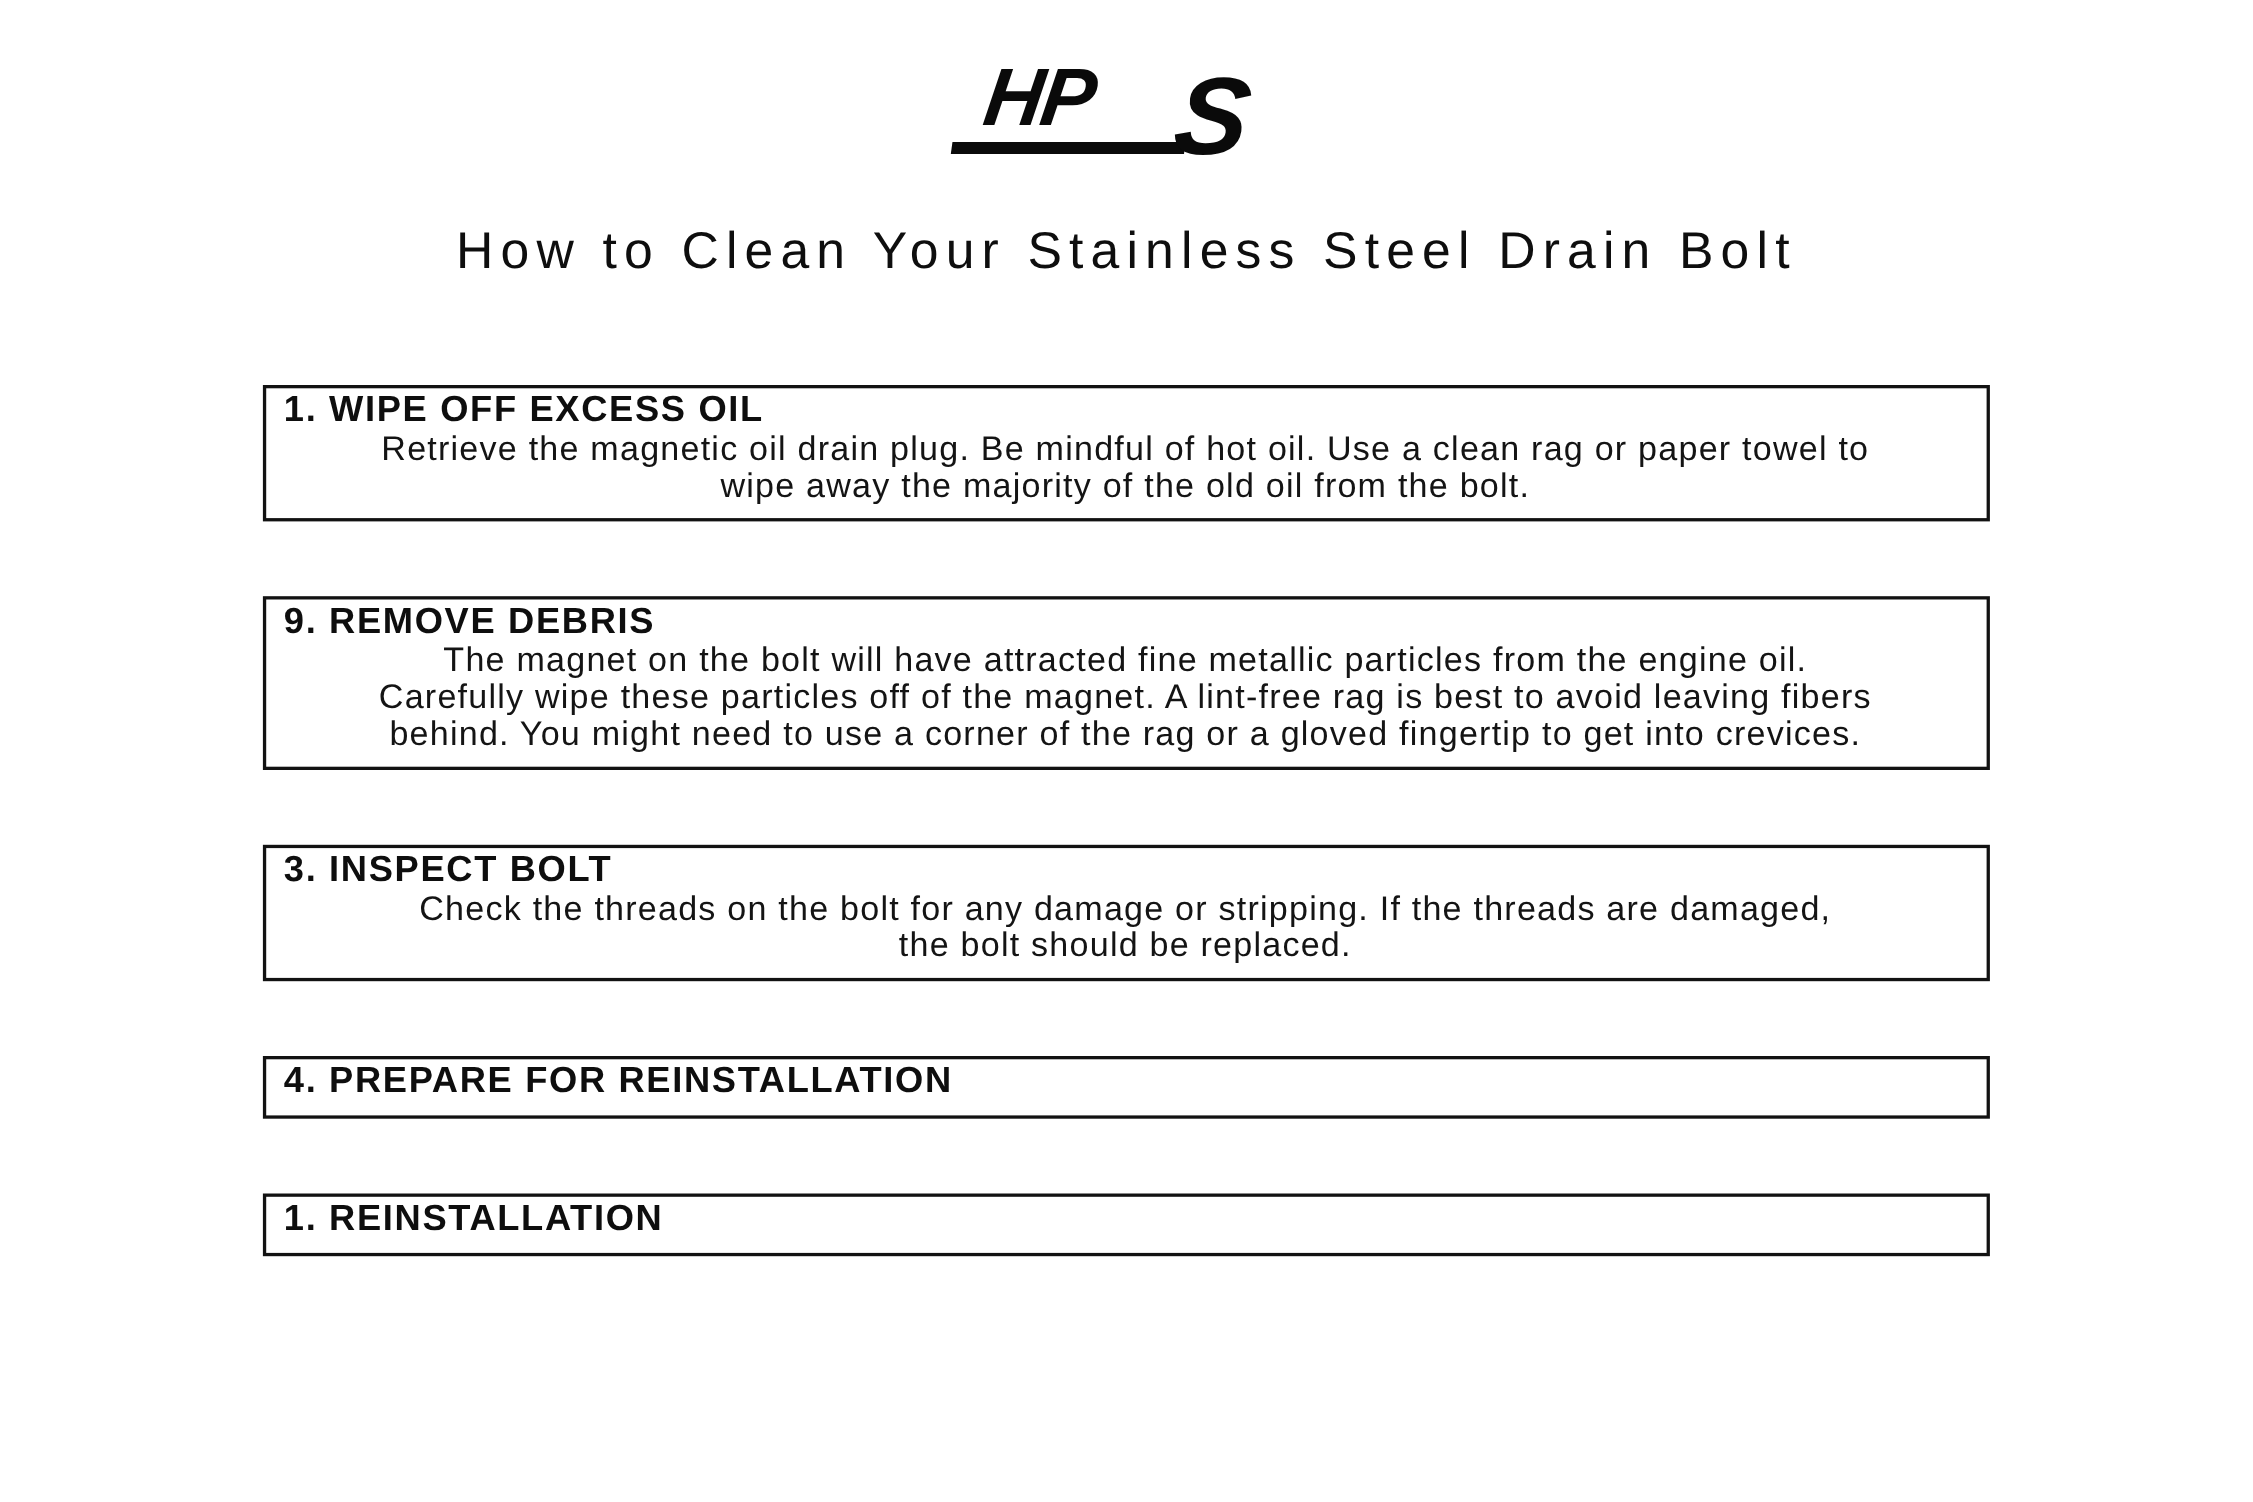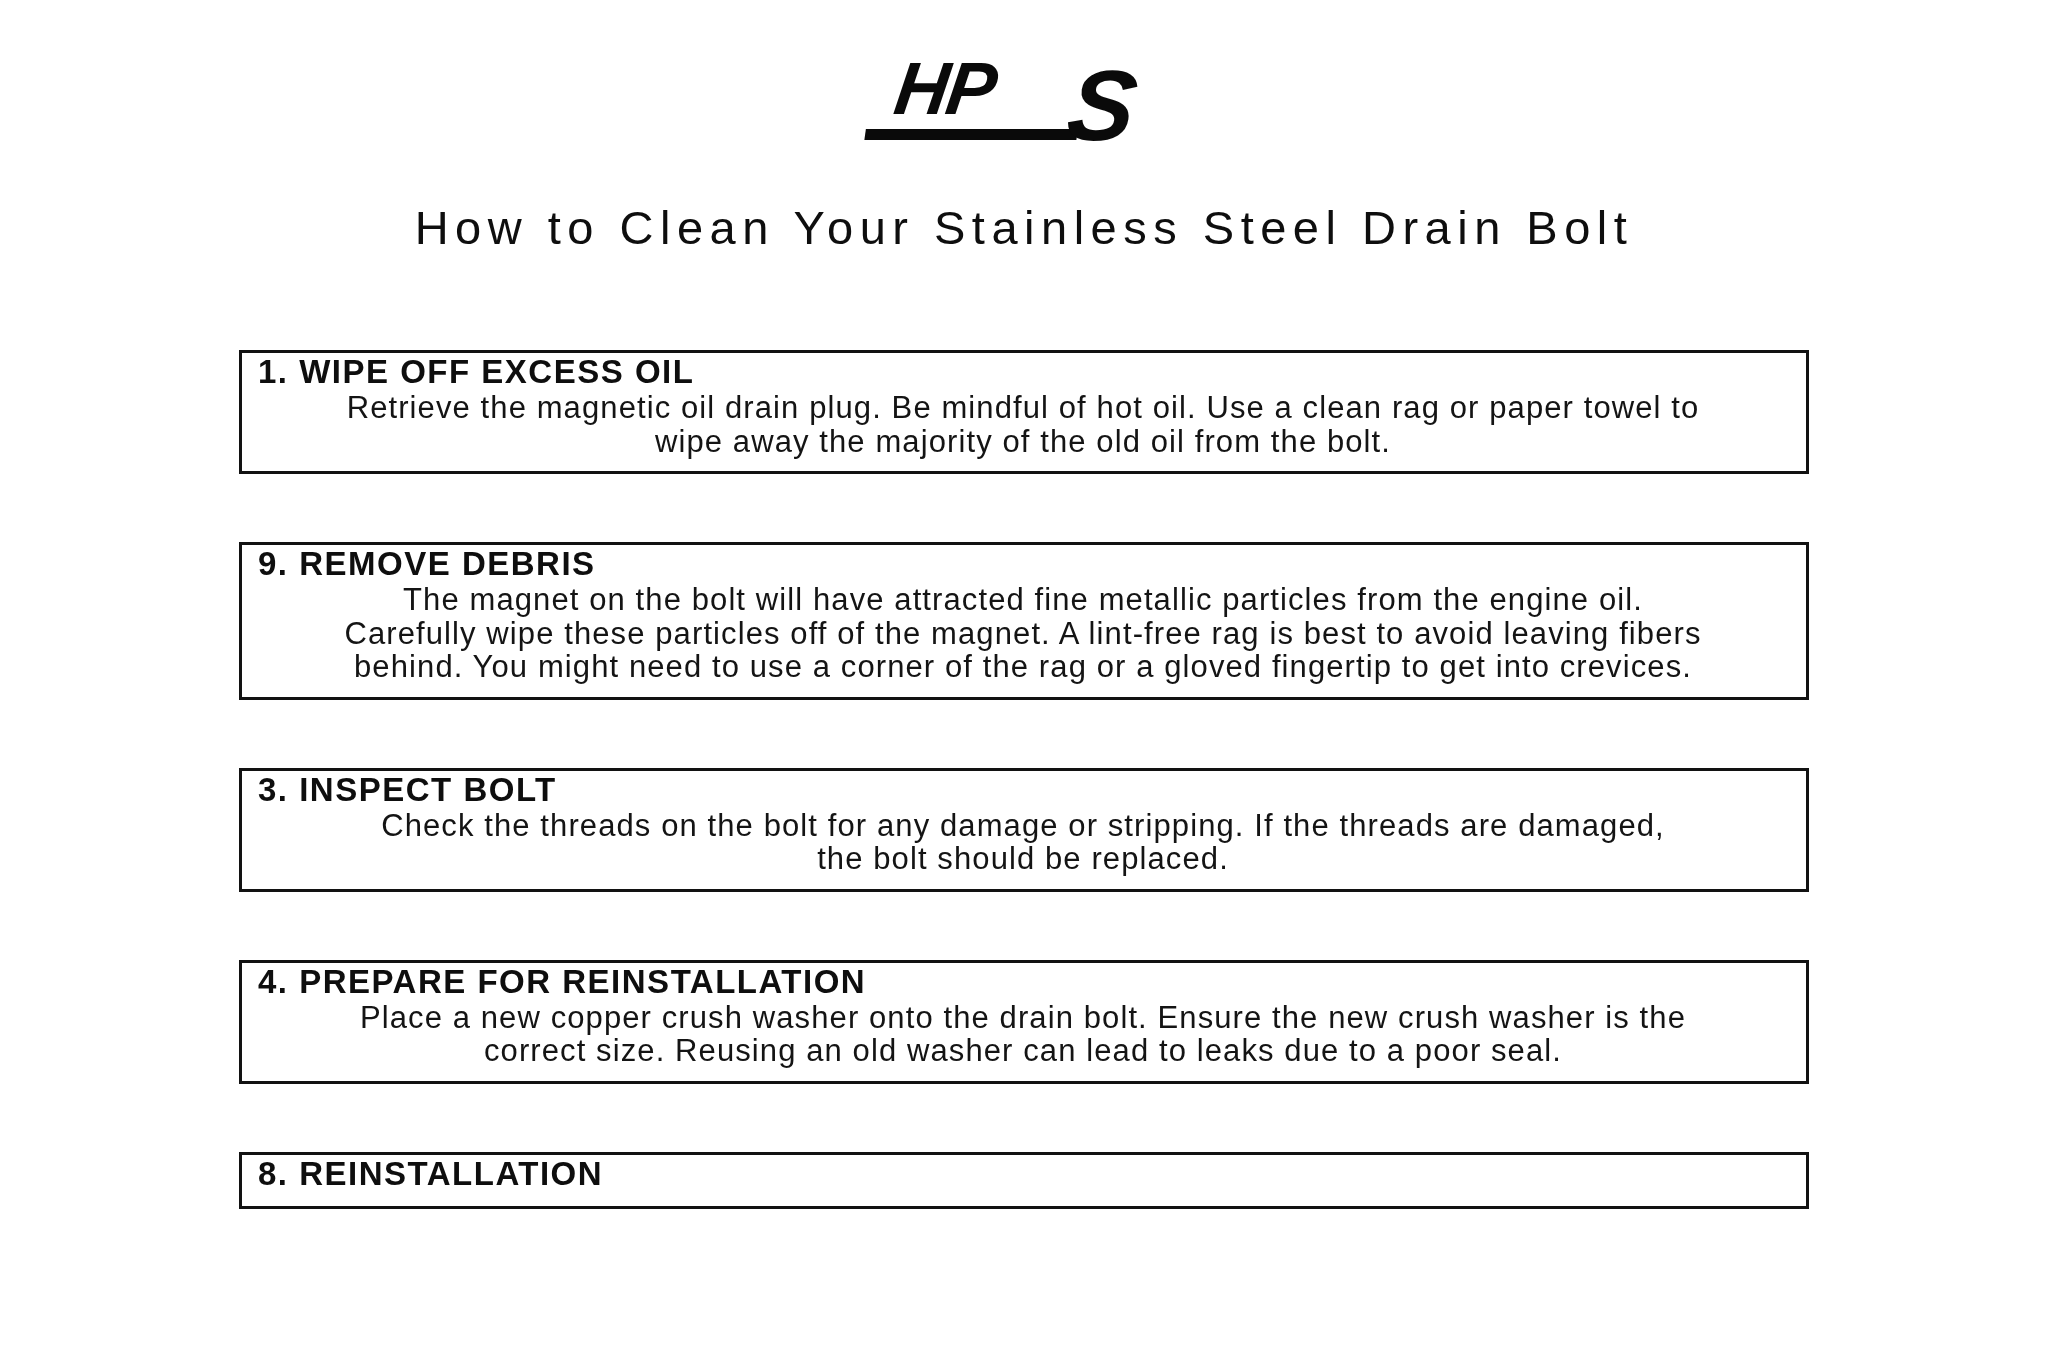--- a/index.html
+++ b/index.html
@@ -106,22 +106,20 @@
     </div>
 
     <div class="step-box">
       <div class="step-heading">3. INSPECT BOLT</div>
       <div class="step-body">Check the threads on the bolt for any damage or stripping. If the threads are damaged,
 the bolt should be replaced.</div>
     </div>
 
     <div class="step-box">
       <div class="step-heading">4. PREPARE FOR REINSTALLATION</div>
-      <div class="step-body">Place a new copper crush washer onto the drain bolt. Ensure the new crush washer is the
-correct size. Reusing an old washer can lead to leaks due to a poor seal.</div>
     </div>
 
     <div class="step-box">
-      <div class="step-heading">8. REINSTALLATION</div>
+      <div class="step-heading">1. REINSTALLATION</div>
     </div>
 
   </div>
 </div>
 
 </body></html>

